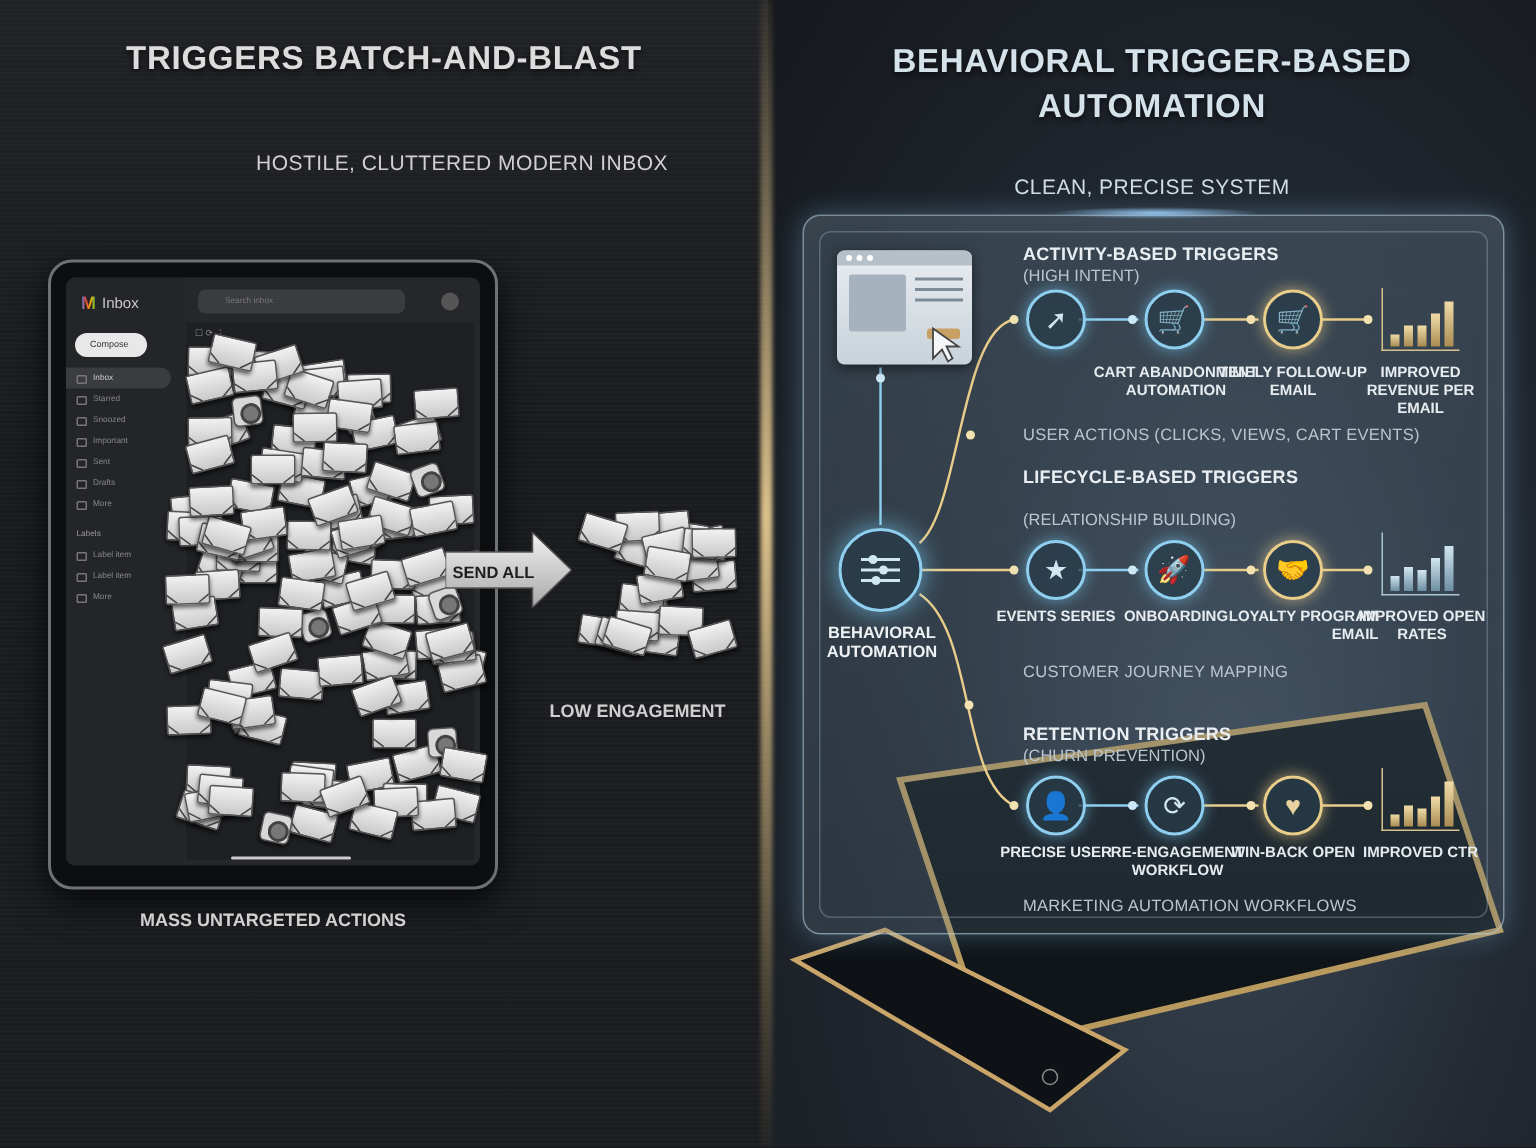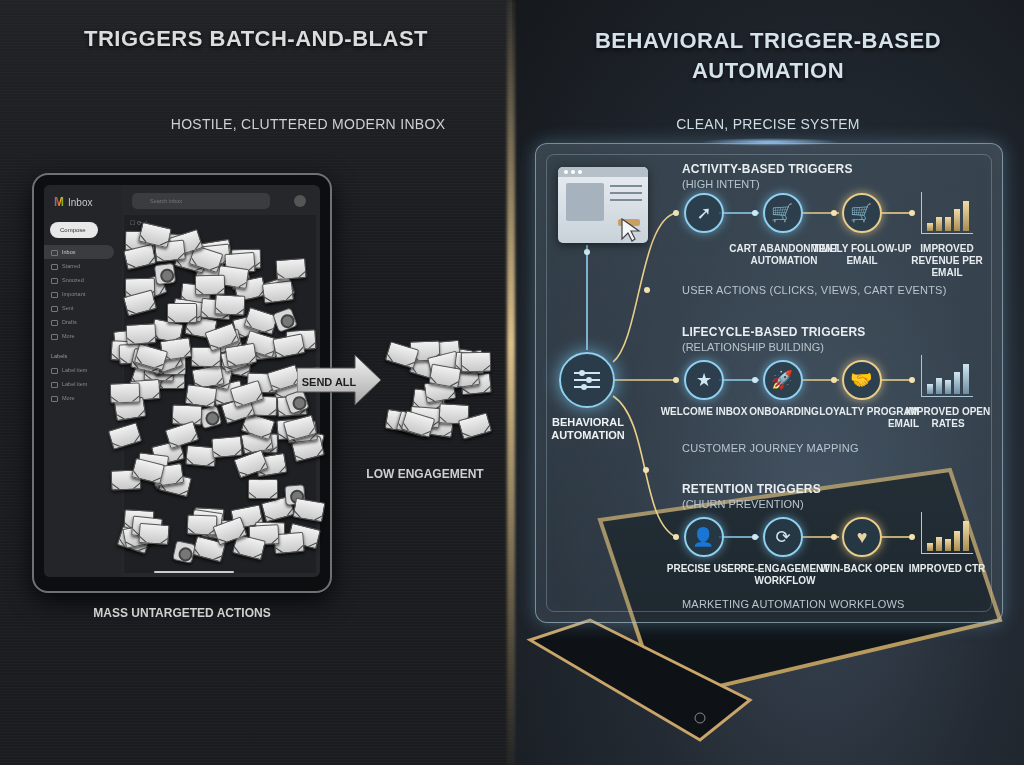--- a/index.html
+++ b/index.html
@@ -26,21 +26,21 @@
 
   .title {
     position: absolute; color: #dcdcdc; font-weight: 700; font-size: 22px;
     letter-spacing: 0.5px; text-align: center; text-shadow: 0 2px 4px rgba(0,0,0,0.7);
   }
   .title.left { left: 0; width: 512px; top: 26px; }
   .title.right { left: 512px; width: 512px; top: 26px; line-height: 30px; color: #d5e2ea; }
   .subtitle {
     position: absolute; color: #d0d0d0; font-size: 14px; text-align: center; letter-spacing: 0.3px;
   }
-  .subtitle.left { left: 0; width: 616px; top: 116px; }
+  .subtitle.left { left: 0; width: 616px; top: 100px; }
   .subtitle.right { left: 512px; width: 512px; top: 116px; color: #cfdde5; }
 
   
   .tablet {
     position: absolute; left: 32px; top: 173px; width: 300px; height: 420px;
     border-radius: 16px; background: #0d0e10; border: 2px solid #6f7175;
     box-shadow: 0 8px 24px rgba(0,0,0,0.8);
   }
   .screen {
     position: absolute; left: 10px; top: 10px; right: 10px; bottom: 14px;
@@ -455,39 +455,39 @@
     <div class="bar" style="left:14px;height:14px"></div>
     <div class="bar" style="left:23px;height:14px"></div>
     <div class="bar" style="left:32px;height:22px"></div>
     <div class="bar" style="left:41px;height:30px"></div>
 </div>
 <div class="node-label" style="left:729px; top:243px;">CART ABANDONMENT AUTOMATION</div>
 <div class="node-label" style="left:807px; top:243px; width:110px;">TIMELY FOLLOW-UP EMAIL</div>
 <div class="node-label" style="left:899px; top:243px; width:96px;">IMPROVED REVENUE PER EMAIL</div>
 <div class="section-foot" style="left:682px; top:284px;">USER ACTIONS (CLICKS, VIEWS, CART EVENTS)</div>
 
-<div class="section-title" style="left:682px; top:325px;">LIFECYCLE-BASED TRIGGERS</div>
+<div class="section-title" style="left:682px; top:311px;">LIFECYCLE-BASED TRIGGERS</div>
 <div class="section-sub" style="left:682px; top:341px;">(RELATIONSHIP BUILDING)</div>
 <div class="node" style="left:684px; top:360px;">
     <span>★</span>
   </div>
 <div class="node" style="left:763px; top:360px;">
     <span>🚀</span>
   </div>
 <div class="node gold" style="left:842px; top:360px;">
     <span>🤝</span>
   </div>
 <div class="chart-icon blue" style="left:921px; top:355px;">
   <div class="bar" style="left:5px;height:10px"></div>
     <div class="bar" style="left:14px;height:16px"></div>
     <div class="bar" style="left:23px;height:14px"></div>
     <div class="bar" style="left:32px;height:22px"></div>
     <div class="bar" style="left:41px;height:30px"></div>
 </div>
-<div class="node-label" style="left:649px; top:406px;">WELCOME INBOX</div>
+<div class="node-label" style="left:649px; top:406px;">EVENTS SERIES</div>
 <div class="node-label" style="left:729px; top:406px;">ONBOARDING</div>
 <div class="node-label" style="left:807px; top:406px; width:112px;text-align:right;">LOYALTY PROGRAM EMAIL</div>
 <div class="node-label" style="left:903px; top:406px; width:90px;">IMPROVED OPEN RATES</div>
 <div class="section-foot" style="left:682px; top:442px;">CUSTOMER JOURNEY MAPPING</div>
 
 <div class="section-title" style="left:682px; top:482px;">RETENTION TRIGGERS</div>
 <div class="section-sub" style="left:682px; top:498px;">(CHURN PREVENTION)</div>
 <div class="node" style="left:684px; top:517px;">
     <span>👤</span>
   </div>

